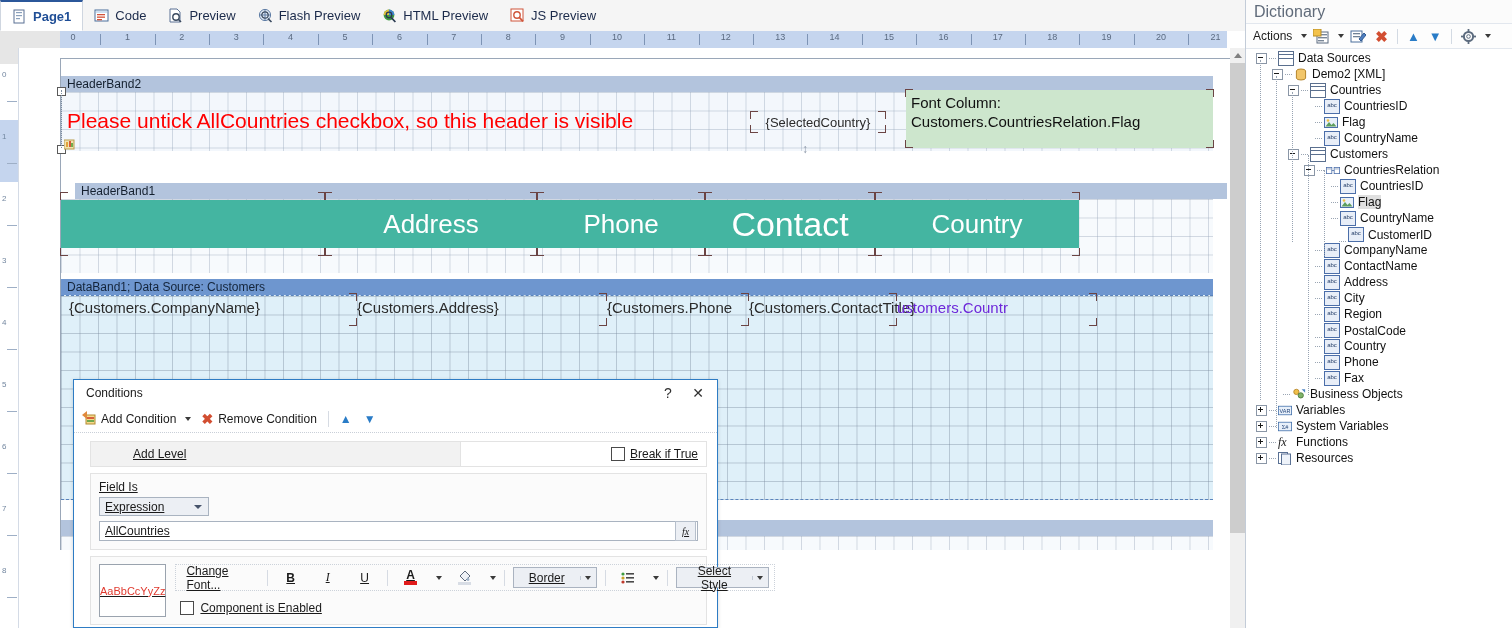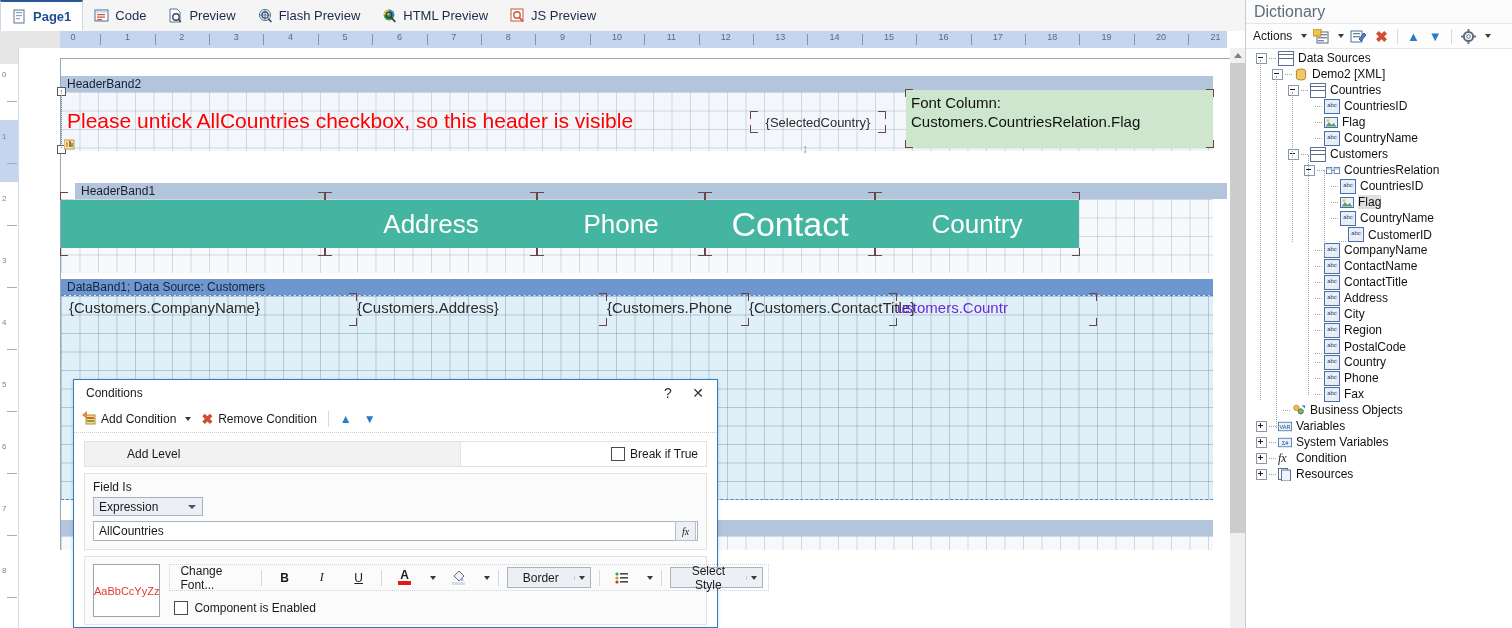--- a/index.html
+++ b/index.html
@@ -87,21 +87,21 @@
   .ic-tbl:before{content:"";position:absolute;left:0;top:2px;right:0;height:1px;background:#5a6f8e;}
   .ic-tbl:after{content:"";position:absolute;left:0;top:6px;right:0;height:1px;background:#5a6f8e;}
   .vline{position:absolute;width:1px;border-left:1px dotted #97a3b2;}
 
   
   .dlg{position:absolute;left:73px;top:379px;width:645px;height:249px;background:#ffffff;border:1px solid #2e7cc4;box-sizing:border-box;box-shadow:0 1px 4px rgba(0,0,0,.16);}
   .dlg-title{height:26px;display:flex;align-items:center;padding:0 4px 0 12px;font-size:12px;color:#1a1a1a;}
   .dlg-title .sp{flex:1;}
   .dlg-btn{width:30px;height:24px;display:flex;align-items:center;justify-content:center;font-size:14px;color:#303030;cursor:default;}
   .dlg-tb{height:26px;display:flex;align-items:center;padding:0 8px;gap:6px;border-bottom:1px dotted #c9cfd8;}
-  .dlg-body{padding:8px 10px 0 10px;}
+  .dlg-body{padding:8px 10px 0 16px;text-decoration:underline;}
   .lvlbar{height:26px;display:flex;align-items:center;background:#f2f2f2;border:1px solid #e3e3e3;box-sizing:border-box;}
   .grp{border:1px solid #e3e3e3;background:#fbfbfb;box-sizing:border-box;}
   .combo{height:19px;border:1px solid #a9b3c0;background:#eceff4;display:flex;align-items:center;padding-left:5px;font-size:12px;box-sizing:border-box;}
   .combo .cv{flex:1;}
   .chev{width:0;height:0;border-left:4px solid transparent;border-right:4px solid transparent;border-top:4px solid #46536a;margin-right:6px;}
   .txtin{height:20px;border:1px solid #a9b3c0;background:#ffffff;display:flex;align-items:center;box-sizing:border-box;font-size:12px;}
   .txtin .v{flex:1;padding-left:5px;}
   .fxbtn{width:19px;height:18px;margin-right:1px;background:#eceff4;border:1px solid #b6bfcb;display:flex;align-items:center;justify-content:center;font-size:10px;font-style:italic;font-family:"Liberation Serif",serif;}
   .cbx{width:12px;height:12px;border:1px solid #4a4a4a;background:#fff;display:inline-block;flex:0 0 auto;}
   .fmtbar{display:flex;align-items:center;gap:8px;border:1px dotted #ccd2da;padding:2px 6px;box-sizing:border-box;}
@@ -623,26 +623,20 @@
         <div class="node" style="padding-left: 58px;">
           <span style="width:9px;flex:0 0 auto;display:inline-block;"></span>
           <span class="dots" style="width:7px;"></span>
           <span class="ic ic-abc">abc</span>
           <span class="lbl">ContactName</span>
         </div>
         <div class="node" style="padding-left: 58px;">
           <span style="width:9px;flex:0 0 auto;display:inline-block;"></span>
           <span class="dots" style="width:7px;"></span>
           <span class="ic ic-abc">abc</span>
-          <span class="lbl">ContactTitle</span>
-        </div>
-        <div class="node" style="padding-left: 58px;">
-          <span style="width:9px;flex:0 0 auto;display:inline-block;"></span>
-          <span class="dots" style="width:7px;"></span>
-          <span class="ic ic-abc">abc</span>
           <span class="lbl">Address</span>
         </div>
         <div class="node" style="padding-left: 58px;">
           <span style="width:9px;flex:0 0 auto;display:inline-block;"></span>
           <span class="dots" style="width:7px;"></span>
           <span class="ic ic-abc">abc</span>
           <span class="lbl">City</span>
         </div>
         <div class="node" style="padding-left: 58px;">
           <span style="width:9px;flex:0 0 auto;display:inline-block;"></span>
@@ -699,21 +693,21 @@
           <svg class="ic" width="18" height="12" viewBox="0 0 18 12">
             <rect x="0.5" y="0.5" width="17" height="11" fill="#e8f0fa" stroke="#3f6ea8"></rect>
             <text x="9" y="9" font-size="8" text-anchor="middle" fill="#23457a" font-family="Liberation Serif, serif">Σ#</text>
           </svg>
           <span class="lbl">System Variables</span>
         </div>
         <div class="node" style="padding-left: 10px;">
           <span class="exp plus"></span>
           <span class="dots" style="width:7px;"></span>
           <span class="ic" style="font-family:'Liberation Serif',serif;font-style:italic;font-size:12px;color:#1a1a1a;line-height:13px;">fx</span>
-          <span class="lbl">Condition</span>
+          <span class="lbl">Functions</span>
         </div>
         <div class="node" style="padding-left: 10px;">
           <span class="exp plus"></span>
           <span class="dots" style="width:7px;"></span>
           <svg class="ic" width="14" height="13" viewBox="0 0 14 13">
             <rect x="0.5" y="0.5" width="9" height="11" fill="#fff" stroke="#5a7194"></rect>
             <rect x="3.5" y="2" width="9" height="11" fill="#eef3fa" stroke="#5a7194"></rect>
           </svg>
           <span class="lbl">Resources</span>
         </div>

